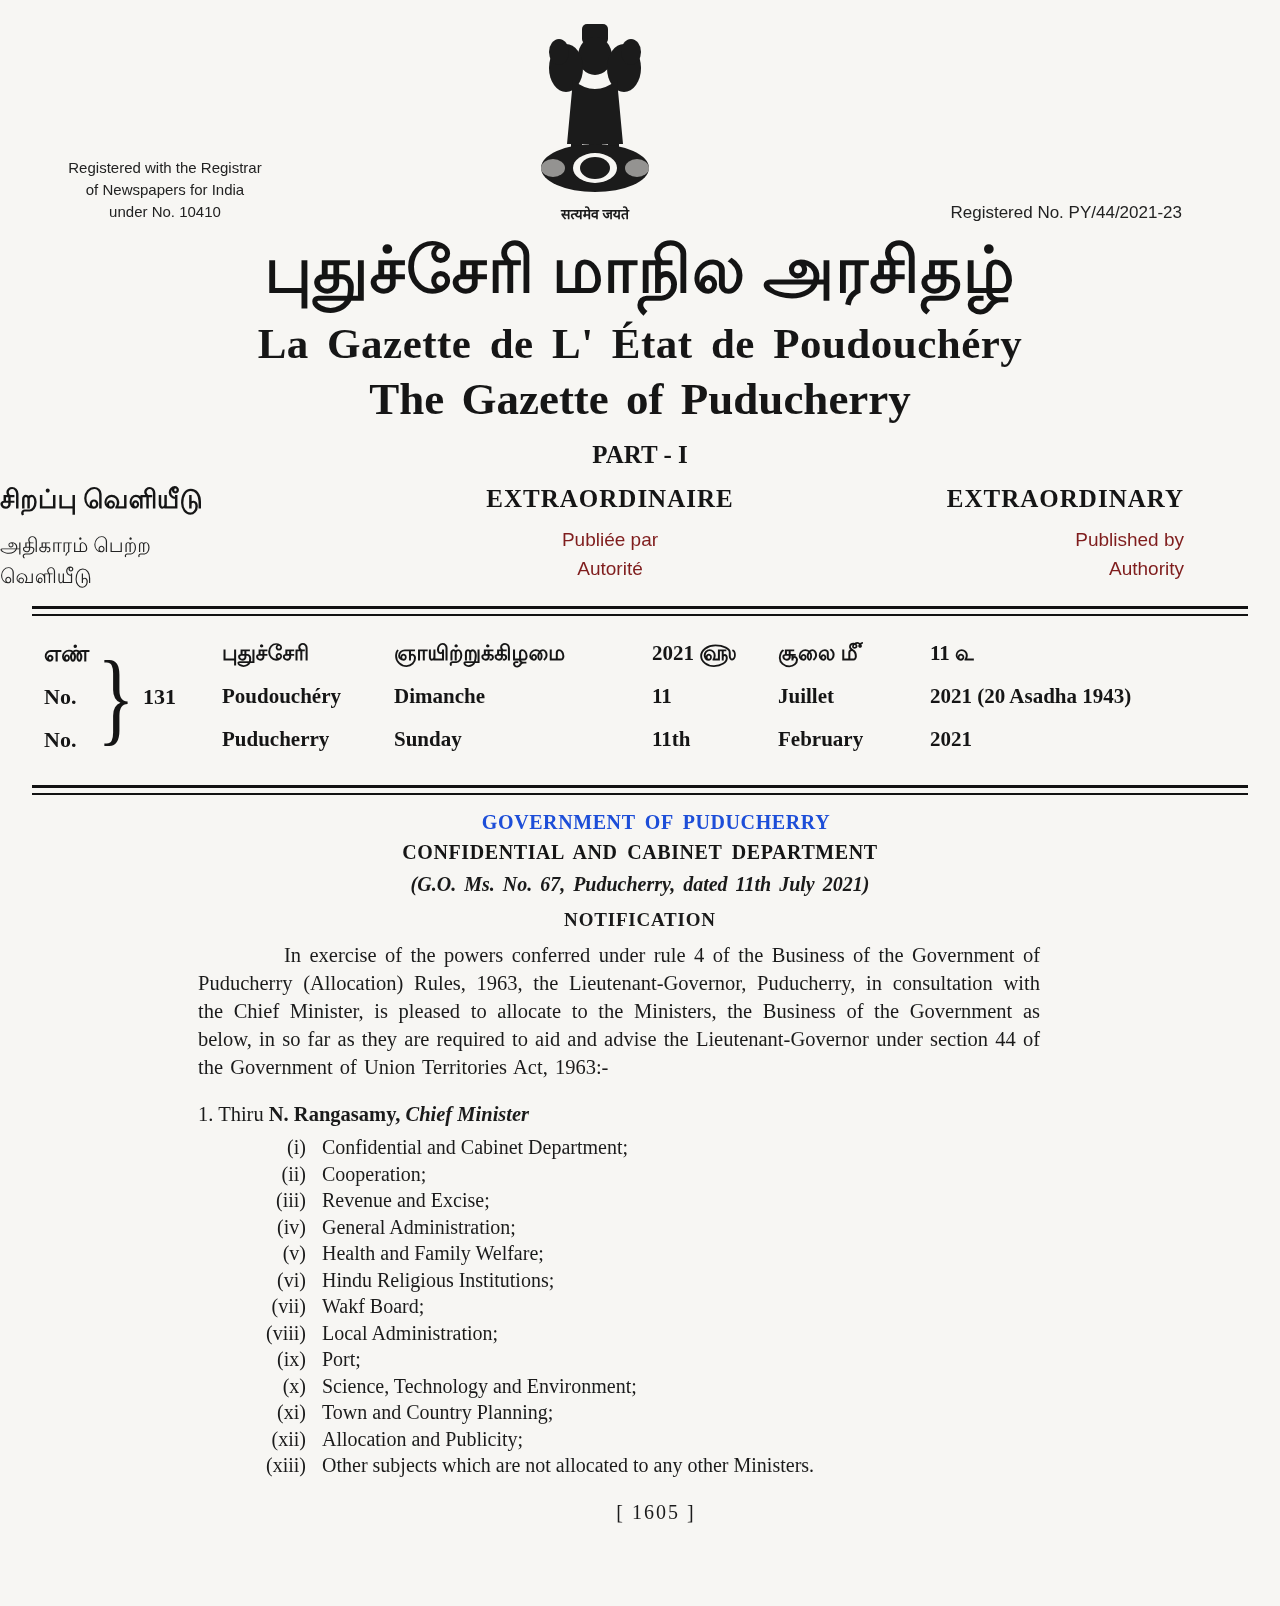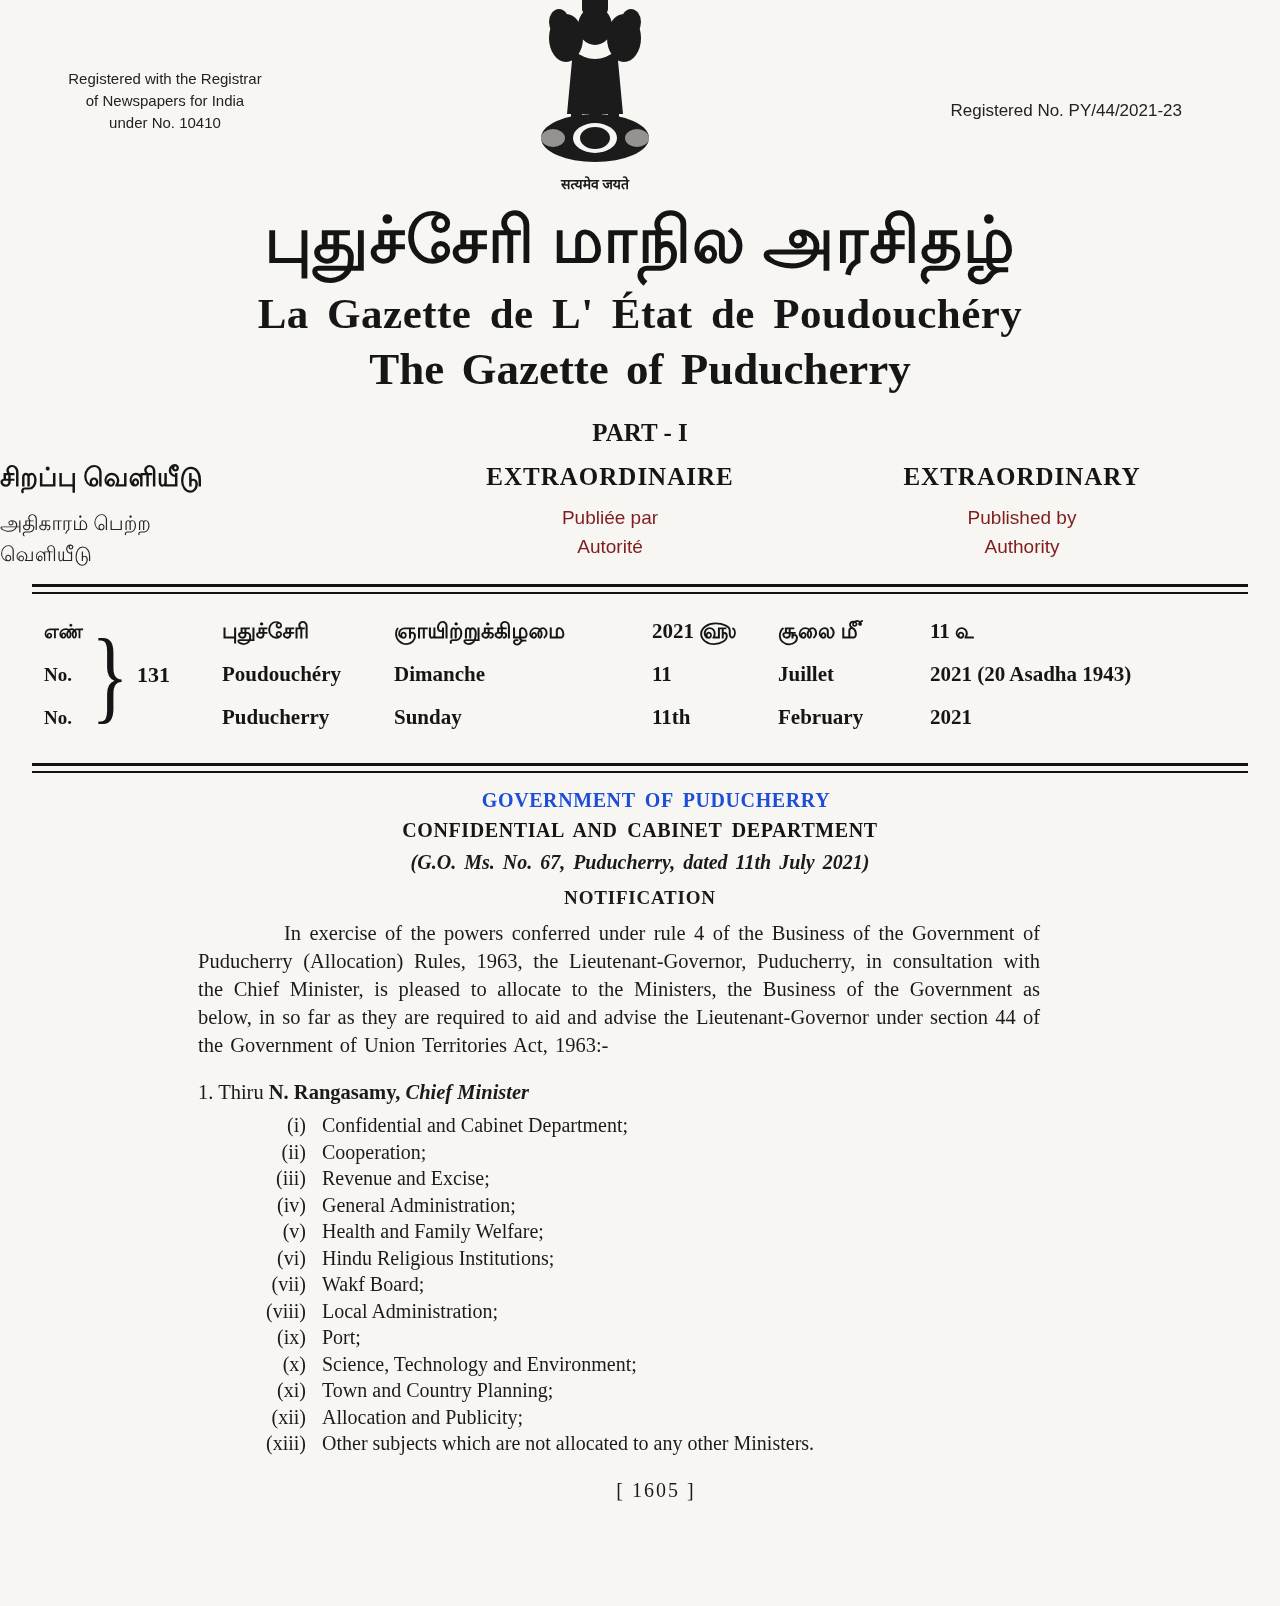--- a/index.html
+++ b/index.html
@@ -7,21 +7,21 @@
     width:1280px;height:1606px;
     background:#f7f6f3;
     color:#1c1c1c;
     font-family:"Liberation Serif", serif;
     overflow:hidden;
     position:relative;
   }
   .page{width:1280px;height:1606px;position:relative;}
 
   
-  .header{display:flex;align-items:center;}
+  .header{display:flex;align-items:flex-end;padding-top:30px;}
   .reg-left{
     width:330px;margin-top:8px;
     font-family:"Liberation Sans", sans-serif;
     font-size:15px;line-height:22px;text-align:center;color:#222;
   }
   .emblem-wrap{flex:1;text-align:center;margin-top:-8px;}
   .emblem-wrap svg{display:inline-block;}
   .motto{font-size:14px;color:#191919;margin-top:-4px;font-weight:bold;}
   .reg-right{
     width:420px;margin-top:28px;padding-right:98px;box-sizing:border-box;
@@ -36,47 +36,47 @@
   }
   .title-french{
     text-align:center;font-weight:bold;font-size:43px;line-height:54px;
     margin-top:4px;word-spacing:7px;letter-spacing:0.5px;color:#161616;
   }
   .title-english{
     text-align:center;font-weight:bold;font-size:45px;line-height:56px;
     word-spacing:6px;color:#161616;
   }
   .part-heading{
-    text-align:center;font-weight:bold;font-size:25px;margin-top:22px;color:#161616;
+    text-align:center;font-weight:bold;font-size:25px;margin-top:14px;color:#161616;
   }
 
   
   .edition-row{display:flex;margin-top:16px;}
   .ed-col{box-sizing:border-box;}
   .ed-left{width:360px;}
   .ed-center{width:500px;text-align:center;}
-  .ed-right{flex:1;text-align:center;padding-right:96px;}
+  .ed-right{flex:1;text-align:right;padding-right:96px;}
   .ed-main{font-weight:bold;font-size:25px;letter-spacing:1px;color:#151515;}
   .ed-main-tamil{font-weight:bold;font-size:26px;color:#151515;}
   .ed-sub{font-family:"Liberation Sans", sans-serif;font-size:19px;line-height:29px;margin-top:12px;color:#7f1d1d;}
   .ed-sub-tamil{font-size:20px;line-height:31px;margin-top:12px;color:#242424;}
 
   
   .rule-double{
     margin:14px 32px 0 32px;
     height:5px;
     border-top:3px solid #121212;
     border-bottom:2px solid #121212;
   }
 
   
   .issue-table{display:flex;padding:16px 40px 10px 44px;}
   .line3 div{font-weight:bold;font-size:21px;line-height:43px;white-space:nowrap;color:#151515;}
   .col-no{display:flex;width:178px;}
-  .col-no .labels div{font-weight:bold;font-size:19px;line-height:43px;color:#151515;}
+  .col-no .labels div{font-weight:bold;font-size:22px;line-height:43px;color:#151515;}
   .brace{
     font-size:104px;font-weight:normal;line-height:129px;
     transform:scaleX(0.75);margin:0 2px 0 2px;color:#151515;
     font-family:"Liberation Serif", serif;
   }
   .issue-no{font-weight:bold;font-size:22px;line-height:129px;color:#151515;}
   .col-place{width:172px;}
   .col-day{width:258px;}
   .col-date{width:126px;}
   .col-month{width:152px;}

